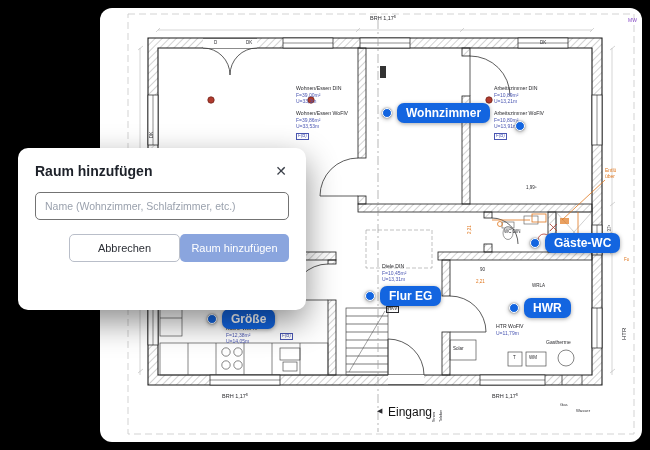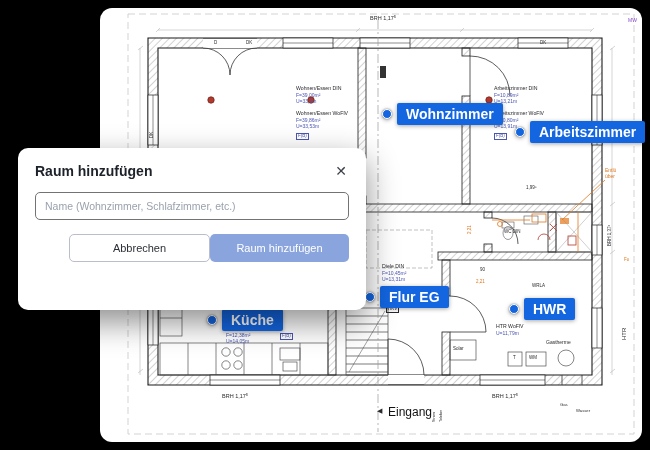--- a/index.html
+++ b/index.html
@@ -9,30 +9,30 @@
   
   .plan-card{position:absolute;left:100px;top:8px;width:542px;height:434px;background:#fff;border-radius:12px;overflow:hidden;}
   .plan-card svg{position:absolute;inset:0;}
   #plan-labels{position:absolute;inset:0;pointer-events:none;}
   .plan-label{position:absolute;font-size:5px;line-height:1;color:#2a2a2e;white-space:nowrap;transform-origin:0 0;}
   .plan-label.boxed{border:1px solid currentColor;padding:0 1px;}
 
   
   .pin{position:absolute;display:flex;align-items:center;gap:5px;filter:drop-shadow(0 1px 2px rgba(0,0,0,.35));}
   .pin-dot{width:10px;height:10px;border-radius:50%;background:#1365e0;border:1.5px solid #fff;box-sizing:border-box;box-shadow:0 0 2px rgba(0,0,0,.4);}
-  .pin-label{background:#1365e0;color:#fff;font-size:14px;font-weight:bold;padding:3px 9px;border-radius:2px;white-space:nowrap;}
+  .pin-label{background:#1365e0;color:#fff;font-size:12px;font-weight:bold;padding:3px 9px;border-radius:7px;white-space:nowrap;}
   .pin-0{left:382px;top:103px}
   .pin-1{left:515px;top:121px}
   .pin-2{left:530px;top:233px}
   .pin-3{left:365px;top:286px}
   .pin-4{left:509px;top:298px}
   .pin-5{left:207px;top:309px}
 
   
-  .modal{position:absolute;left:18px;top:148px;width:348px;height:162px;background:#fff;border-radius:10px;box-shadow:0 12px 32px rgba(0,0,0,.45);box-sizing:border-box;padding:14px 17px;}
+  .modal{position:absolute;left:18px;top:148px;width:288px;height:162px;background:#fff;border-radius:10px;box-shadow:0 12px 32px rgba(0,0,0,.45);box-sizing:border-box;padding:14px 17px;}
   .modal-header{display:flex;justify-content:space-between;align-items:center;margin-bottom:12px;}
   .modal-title{font-size:14px;font-weight:bold;color:#1d2129;}
   .modal-close{font-size:14px;color:#3a3f48;cursor:pointer;background:none;border:none;line-height:1;padding:2px;}
   .modal-input{display:block;width:100%;box-sizing:border-box;height:28px;margin-bottom:9px;border:1px solid #737373;border-radius:5px;padding:0 9px;font-size:10.5px;color:#333;font-family:"Liberation Sans",sans-serif;}
   .modal-input::placeholder{color:#9aa1ad;}
   .modal-buttons{display:flex;gap:0;margin-top:14px;margin-left:34px;}
   .btn{flex:1;height:28px;border-radius:5px;font-size:11px;cursor:pointer;font-family:"Liberation Sans",sans-serif;}
   .btn-cancel{background:#fff;border:1px solid #b9bec9;color:#2c2f36;}
   .btn-submit{background:#8aa5de;border:none;color:#fff;}
 </style>
@@ -243,33 +243,36 @@
         <span class="plan-label" style="left: 476px; top: 401px; font-size: 4.2px;">Wasser</span>
       </div>
   </div>
 
   <div class="pin pin-0">
     <span class="pin-dot"></span>
     <span class="pin-label">Wohnzimmer</span>
   </div>
   <div class="pin pin-1">
     <span class="pin-dot"></span>
-    <span class="pin-label">Arbeitszimmer</span>
+  </div>
+  <div class="pin pin-2">
+    <span class="pin-dot"></span>
+    <span class="pin-label">Gäste-WC</span>
   </div>
   <div class="pin pin-3">
     <span class="pin-dot"></span>
     <span class="pin-label">Flur EG</span>
   </div>
   <div class="pin pin-4">
     <span class="pin-dot"></span>
     <span class="pin-label">HWR</span>
   </div>
   <div class="pin pin-5">
     <span class="pin-dot"></span>
-    <span class="pin-label">Küche</span>
+    <span class="pin-label">Größe</span>
   </div>
 
   <div class="modal">
     <div class="modal-header">
       <span class="modal-title">Raum hinzufügen</span>
       <button class="modal-close">✕</button>
     </div>
     <input class="modal-input" placeholder="Name (Wohnzimmer, Schlafzimmer, etc.)" style="">
     <div class="modal-buttons">
       <button class="btn btn-cancel">Abbrechen</button>

